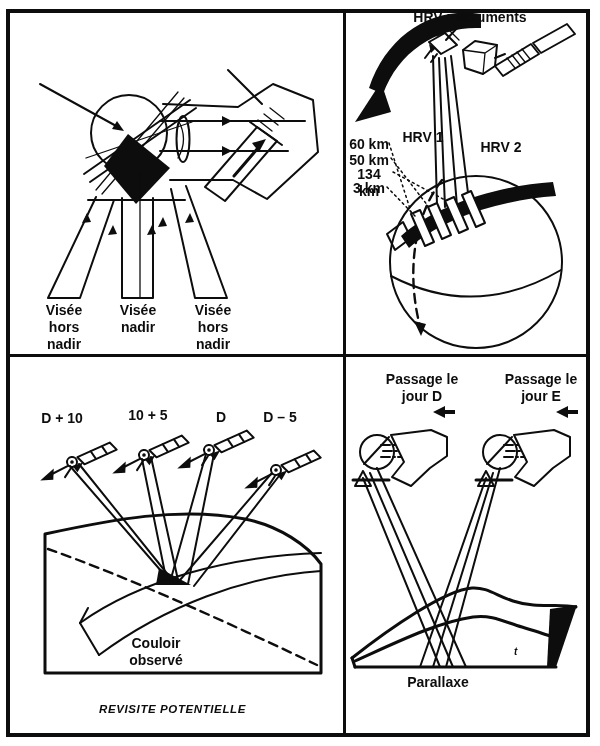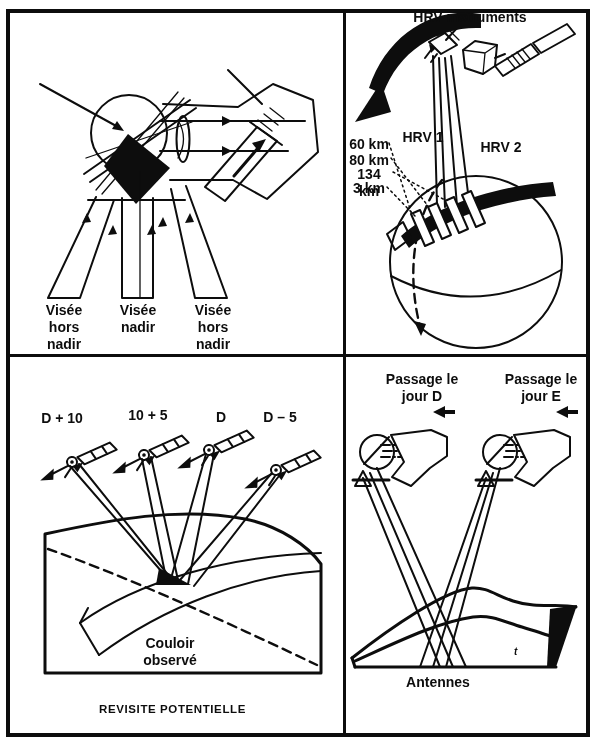--- a/index.html
+++ b/index.html
@@ -15,21 +15,21 @@
   .st .fill{fill:#0d0d0d;stroke:none;}
   .st .paper{fill:#ffffff;}
   .st .thick{stroke-width:3;}
   .st .thin{stroke-width:1.3;}
   .st .dash{stroke-dasharray:9 6;stroke-width:2.4;}
   .st .dot{stroke-dasharray:2 3.5;stroke-width:1.5;}
   .st .raydash{stroke-dasharray:9 3 2 3;}
   .lbl{position:absolute;font-weight:700;font-size:14px;line-height:1.2;white-space:pre-line;}
   .c{text-align:center;}
   .r{text-align:center;}
-  .cap{font-size:11.5px;letter-spacing:.6px;}
+  .cap{font-style:italic;font-size:11.5px;letter-spacing:.6px;}
   .tmark{font-style:italic;font-weight:700;font-size:10px;}
 </style>
 </head>
 <body>
 
 <div class="stage">
   <div class="frame"></div>
   <div class="vdiv"></div>
   <div class="hdiv"></div>
 
@@ -142,21 +142,21 @@
       <line class="dot" x1="44" y1="143" x2="66" y2="212"></line>
       <line class="dot" x1="46" y1="158" x2="83" y2="206"></line>
       <line class="dot" x1="48" y1="172" x2="100" y2="200"></line>
       <line class="dot" x1="42" y1="187" x2="70" y2="216"></line>
     </g>
   </svg>
   <div class="lbl c" style="left:385px;top:9px;width:170px">HRV instruments</div>
   <div class="lbl c" style="left:397px;top:129px;width:52px">HRV 1</div>
   <div class="lbl c" style="left:473px;top:139px;width:56px">HRV 2</div>
   <div class="lbl r" style="left:347px;top:136px;width:44px">60 km</div>
-  <div class="lbl r" style="left:347px;top:152px;width:44px">80 km</div>
+  <div class="lbl r" style="left:347px;top:152px;width:44px">50 km</div>
   <div class="lbl r" style="left:347px;top:166px;width:44px">134 km</div>
   <div class="lbl r" style="left:347px;top:180px;width:44px">3 km</div>
 
   <svg class="st" style="left:0;top:356px" width="345" height="390" viewBox="0 0 345 390">
     <defs>
       <g id="sat">
         <line x1="-4" y1="3" x2="-24" y2="10" stroke-width="4"></line>
         <polygon class="fill" points="-34,14 -19,4 -21,15"></polygon>
         <circle class="paper" cx="0" cy="0" r="5"></circle>
         <circle class="fill" cx="0" cy="0" r="1.8"></circle>
@@ -196,21 +196,21 @@
       <path d="M80,267 C140,224 230,200 321,197"></path>
       <path d="M99,299 C165,250 245,220 321,215"></path>
       <line x1="80" y1="267" x2="99" y2="299"></line>
       <line x1="80" y1="267" x2="88" y2="252"></line>
     </g>
   </svg>
   <div class="lbl c" style="left:31px;top:410px;width:62px">D + 10</div>
   <div class="lbl c" style="left:117px;top:407px;width:62px">10 + 5</div>
   <div class="lbl c" style="left:190px;top:409px;width:62px">D</div>
   <div class="lbl c" style="left:249px;top:409px;width:62px">D – 5</div>
-  <div class="lbl c" style="left:130px;top:635px;width:80px">Couloir
+  <div class="lbl c" style="left:116px;top:635px;width:80px">Couloir
 observé</div>
   <div class="lbl c cap" style="left:30px;top:703px;width:285px">REVISITE POTENTIELLE</div>
 
   <svg class="st" style="left:345px;top:356px" width="255" height="390" viewBox="0 0 255 390">
     <polygon class="fill" points="88,56 100,50 100,54 110,54 110,58 100,58 100,62"></polygon>
     <polygon class="fill" points="211,56 223,50 223,54 233,54 233,58 223,58 223,62"></polygon>
     <g transform="translate(2,69)">
       <circle class="paper" cx="30" cy="27" r="17"></circle>
       <line class="raydash" x1="34" y1="20" x2="90" y2="20"></line>
       <line class="raydash" x1="36" y1="26" x2="92" y2="26"></line>
@@ -244,14 +244,14 @@
       <path class="thick" d="M7,302 C45,272 100,234 127,232 C142,231 152,240 168,245 C192,253 214,247 231,251"></path>
       <path class="thick" d="M10,305 C48,288 92,266 128,261 C147,258 162,267 177,271 C193,276 203,279 208,281"></path>
       <polygon class="fill" points="205,253 232,249 211,311 202,311"></polygon>
     </g>
   </svg>
   <div class="lbl c" style="left:382px;top:371px;width:80px">Passage le
 jour D</div>
   <div class="lbl c" style="left:501px;top:371px;width:80px">Passage le
 jour E</div>
   <div class="lbl tmark" style="left:514px;top:646px;width:12px">t</div>
-  <div class="lbl c" style="left:398px;top:674px;width:80px">Antennes</div>
+  <div class="lbl c" style="left:398px;top:674px;width:80px">Parallaxe</div>
 </div>
 
 </body></html>

